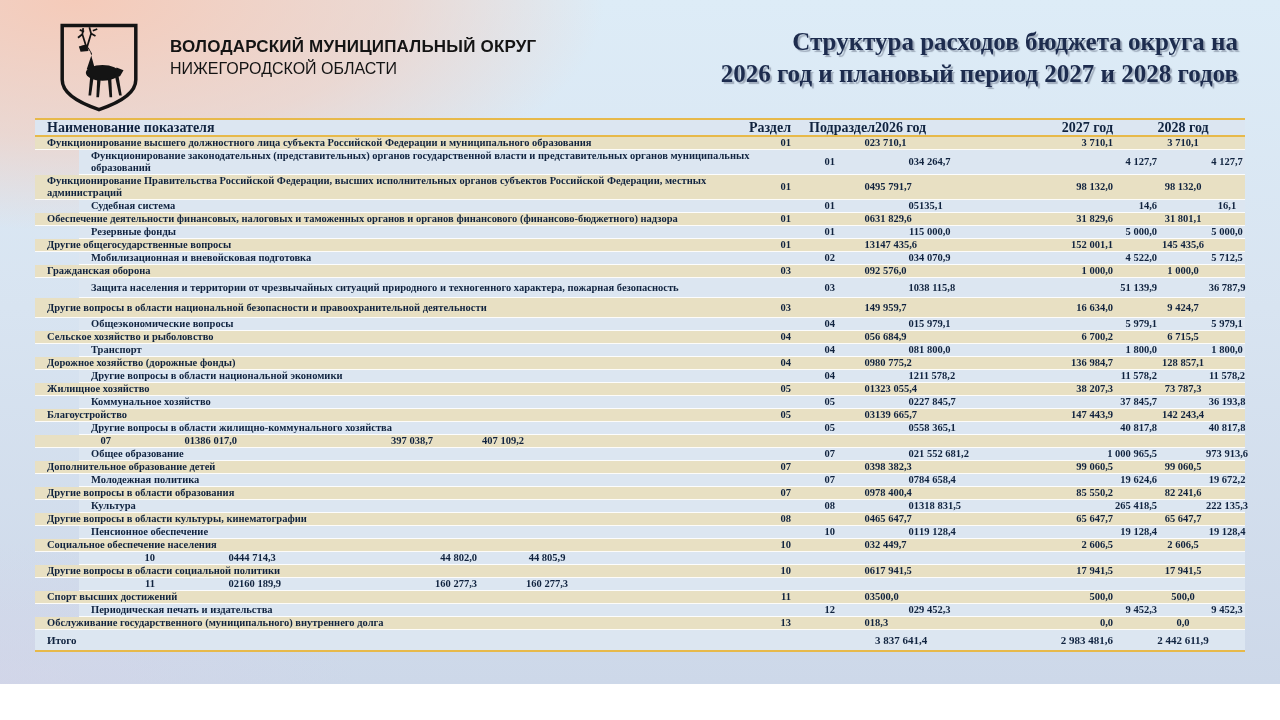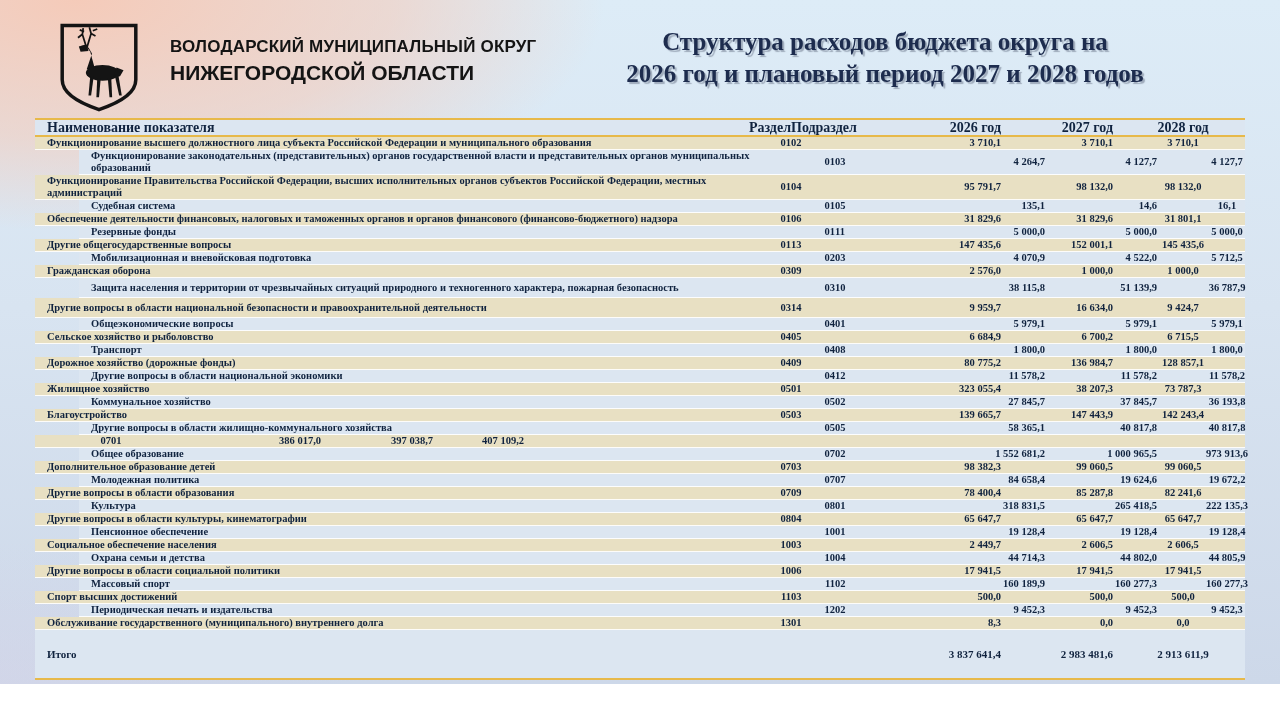--- a/index.html
+++ b/index.html
@@ -11,49 +11,49 @@
       radial-gradient(ellipse 40% 30% at 0% 100%, rgba(214,211,232,0.5) 0%, rgba(214,211,232,0) 70%),
       linear-gradient(180deg, #ddecf7 0%, #d8e4f1 45%, #cdd8e9 100%);
   }
   
   .logo-box{position:absolute;left:48px;top:22px;width:102px;height:92px;}
   .org{
     position:absolute;left:170px;top:36px;width:420px;
     font-family:"Liberation Sans", sans-serif;color:#141414;
   }
   .org-line1{font-size:17px;font-weight:bold;letter-spacing:0.2px;line-height:1.35;}
-  .org-line2{font-size:21px;font-weight:bold;line-height:1.3;}
+  .org-line2{font-size:16px;font-weight:normal;line-height:1.3;}
   .title{
-    position:absolute;left:560px;top:26px;width:650px;text-align:center;
+    position:absolute;left:588px;top:26px;width:650px;text-align:right;
     font-weight:bold;font-size:25px;line-height:1.28;color:var(--title,#1d2c4e);
     text-shadow:2px 2px 1px rgba(110,120,140,0.55);
   }
   
   .btable{
     position:absolute;left:35px;top:118px;width:1210px;
     color:var(--text,#10233f);font-weight:bold;font-size:10.5px;line-height:12px;
   }
   .trow{display:flex;align-items:center;border-bottom:1px solid rgba(255,255,255,0.9);}
   .trow.beige{background:var(--beige,#e8e0c3);}
   .trow.blue{background:var(--blue,#dce6f1);margin-left:44px;}
   .trow.tall{padding:3.5px 0;}
   .thead{
     display:flex;align-items:center;background:var(--blue,#dce6f1);
     border-top:2px solid var(--gold,#e7b94a);border-bottom:2px solid var(--gold,#e7b94a);
     font-size:14px;padding:1.5px 0;
   }
   .ttotal{
     display:flex;align-items:center;background:var(--blue,#dce6f1);
-    border-bottom:2px solid var(--gold,#e7b94a);padding:18px 0;font-size:11px;
+    border-bottom:2px solid var(--gold,#e7b94a);padding:4px 0;font-size:11px;
   }
   .cell{flex:0 0 auto;}
   .c-name{width:668px;padding-left:12px;text-align:left;}
   .c-razdel{width:76px;text-align:right;}
-  .c-podrazdel{width:84px;text-align:left;}
-  .c-y1{width:126px;text-align:right;}
+  .c-podrazdel{width:84px;text-align:right;}
+  .c-y1{width:126px;text-align:left;}
   .c-y2{width:112px;text-align:right;}
   .c-y3{width:140px;text-align:center;}
 </style>
 </head>
 <body>
 
 <div class="slide">
 
   <div class="logo-box">
     <svg viewBox="0 0 100 105" width="102" height="92" xmlns="http://www.w3.org/2000/svg">
@@ -284,21 +284,21 @@
           <div class="cell c-podrazdel">07</div>
           <div class="cell c-y1">84 658,4</div>
           <div class="cell c-y2">19 624,6</div>
           <div class="cell c-y3">19 672,2</div>
         </div>
         <div class="trow beige">
           <div class="cell c-name">Другие вопросы в области образования</div>
           <div class="cell c-razdel">07</div>
           <div class="cell c-podrazdel">09</div>
           <div class="cell c-y1">78 400,4</div>
-          <div class="cell c-y2">85 287,8</div>
+          <div class="cell c-y2">85 550,2</div>
           <div class="cell c-y3">82 241,6</div>
         </div>
         <div class="trow blue">
           <div class="cell c-name">Культура</div>
           <div class="cell c-razdel">08</div>
           <div class="cell c-podrazdel">01</div>
           <div class="cell c-y1">318 831,5</div>
           <div class="cell c-y2">265 418,5</div>
           <div class="cell c-y3">222 135,3</div>
         </div>
@@ -320,37 +320,35 @@
         </div>
         <div class="trow beige">
           <div class="cell c-name">Социальное обеспечение населения</div>
           <div class="cell c-razdel">10</div>
           <div class="cell c-podrazdel">03</div>
           <div class="cell c-y1">2 449,7</div>
           <div class="cell c-y2">2 606,5</div>
           <div class="cell c-y3">2 606,5</div>
         </div>
         <div class="trow blue">
-          <div class="cell c-name">Охрана семьи и детства</div>
           <div class="cell c-razdel">10</div>
           <div class="cell c-podrazdel">04</div>
           <div class="cell c-y1">44 714,3</div>
           <div class="cell c-y2">44 802,0</div>
           <div class="cell c-y3">44 805,9</div>
         </div>
         <div class="trow beige">
           <div class="cell c-name">Другие вопросы в области социальной политики</div>
           <div class="cell c-razdel">10</div>
           <div class="cell c-podrazdel">06</div>
           <div class="cell c-y1">17 941,5</div>
           <div class="cell c-y2">17 941,5</div>
           <div class="cell c-y3">17 941,5</div>
         </div>
         <div class="trow blue">
-          <div class="cell c-name">Массовый спорт</div>
           <div class="cell c-razdel">11</div>
           <div class="cell c-podrazdel">02</div>
           <div class="cell c-y1">160 189,9</div>
           <div class="cell c-y2">160 277,3</div>
           <div class="cell c-y3">160 277,3</div>
         </div>
         <div class="trow beige">
           <div class="cell c-name">Спорт высших достижений</div>
           <div class="cell c-razdel">11</div>
           <div class="cell c-podrazdel">03</div>
@@ -375,17 +373,17 @@
           <div class="cell c-y3">0,0</div>
         </div>
       </div>
 
     <div class="ttotal">
       <div class="cell c-name">Итого</div>
       <div class="cell c-razdel"></div>
       <div class="cell c-podrazdel"></div>
       <div class="cell c-y1">3 837 641,4</div>
       <div class="cell c-y2">2 983 481,6</div>
-      <div class="cell c-y3">2 913 611,9</div>
+      <div class="cell c-y3">2 442 611,9</div>
     </div>
   </div>
 
 </div>
 
 </body></html>

